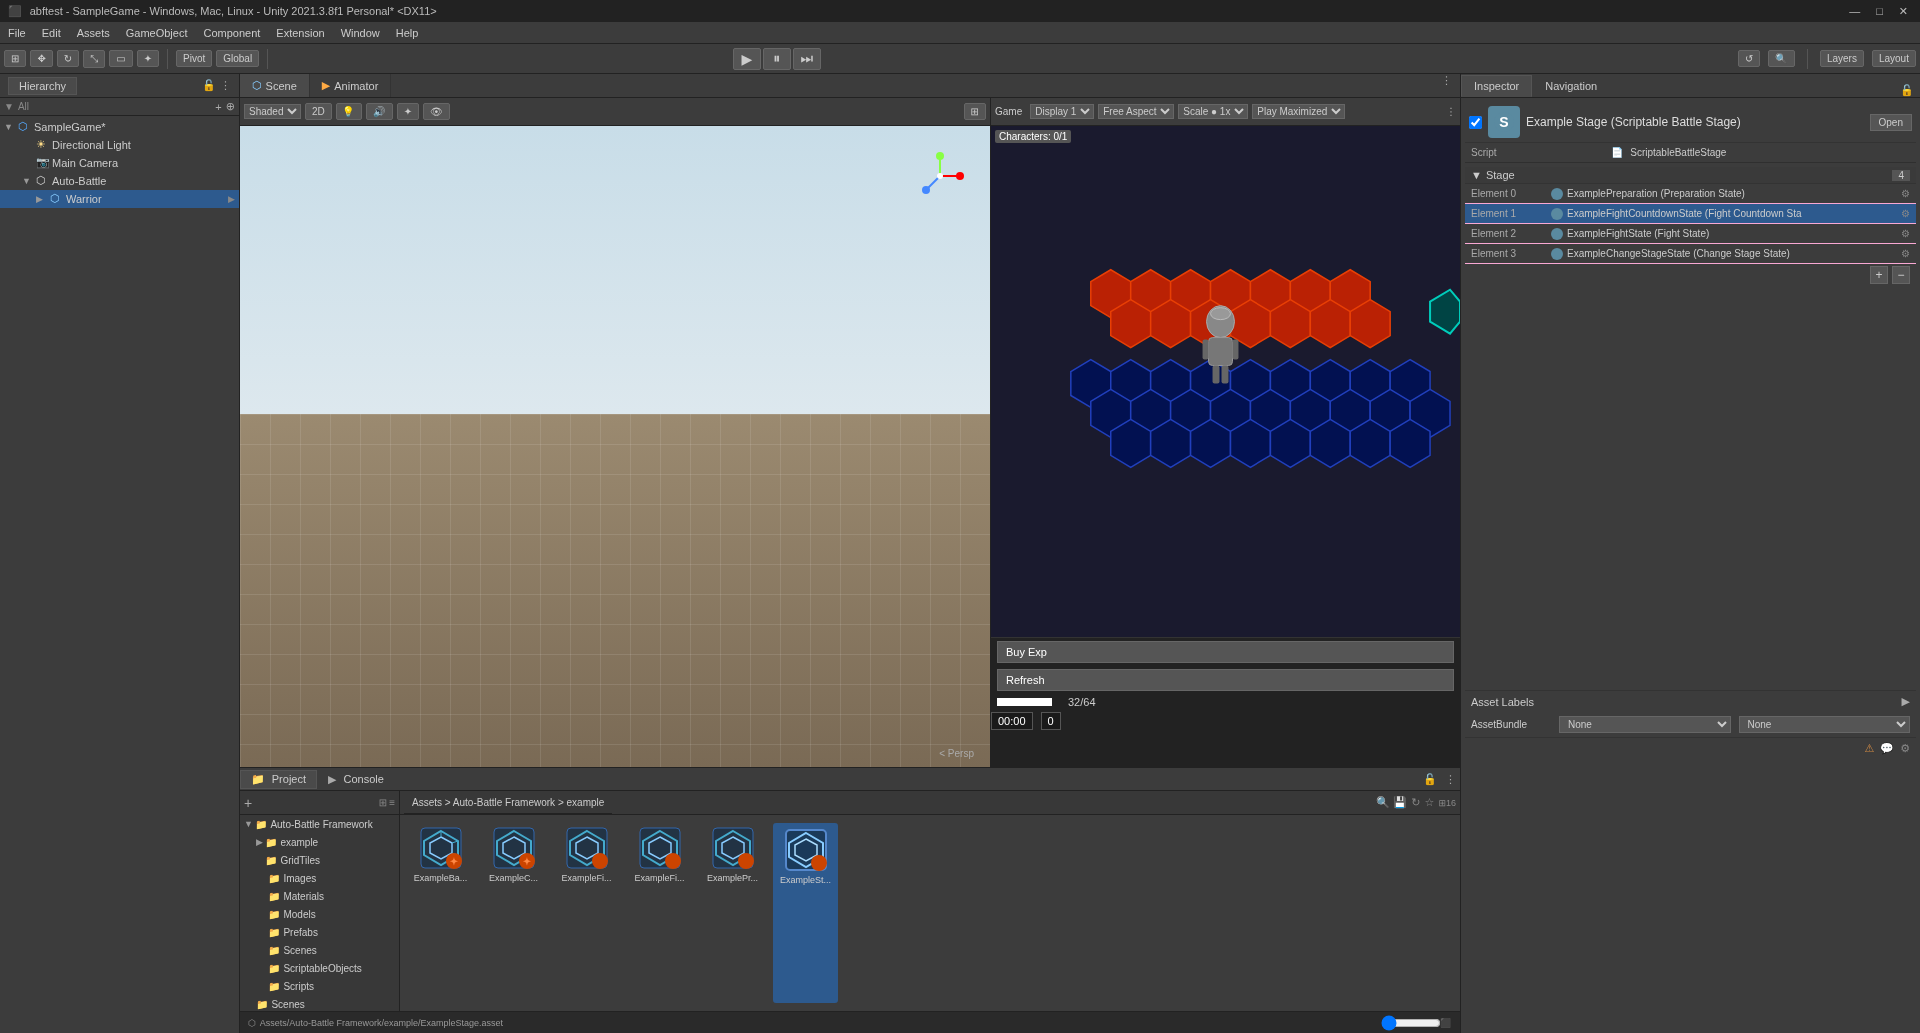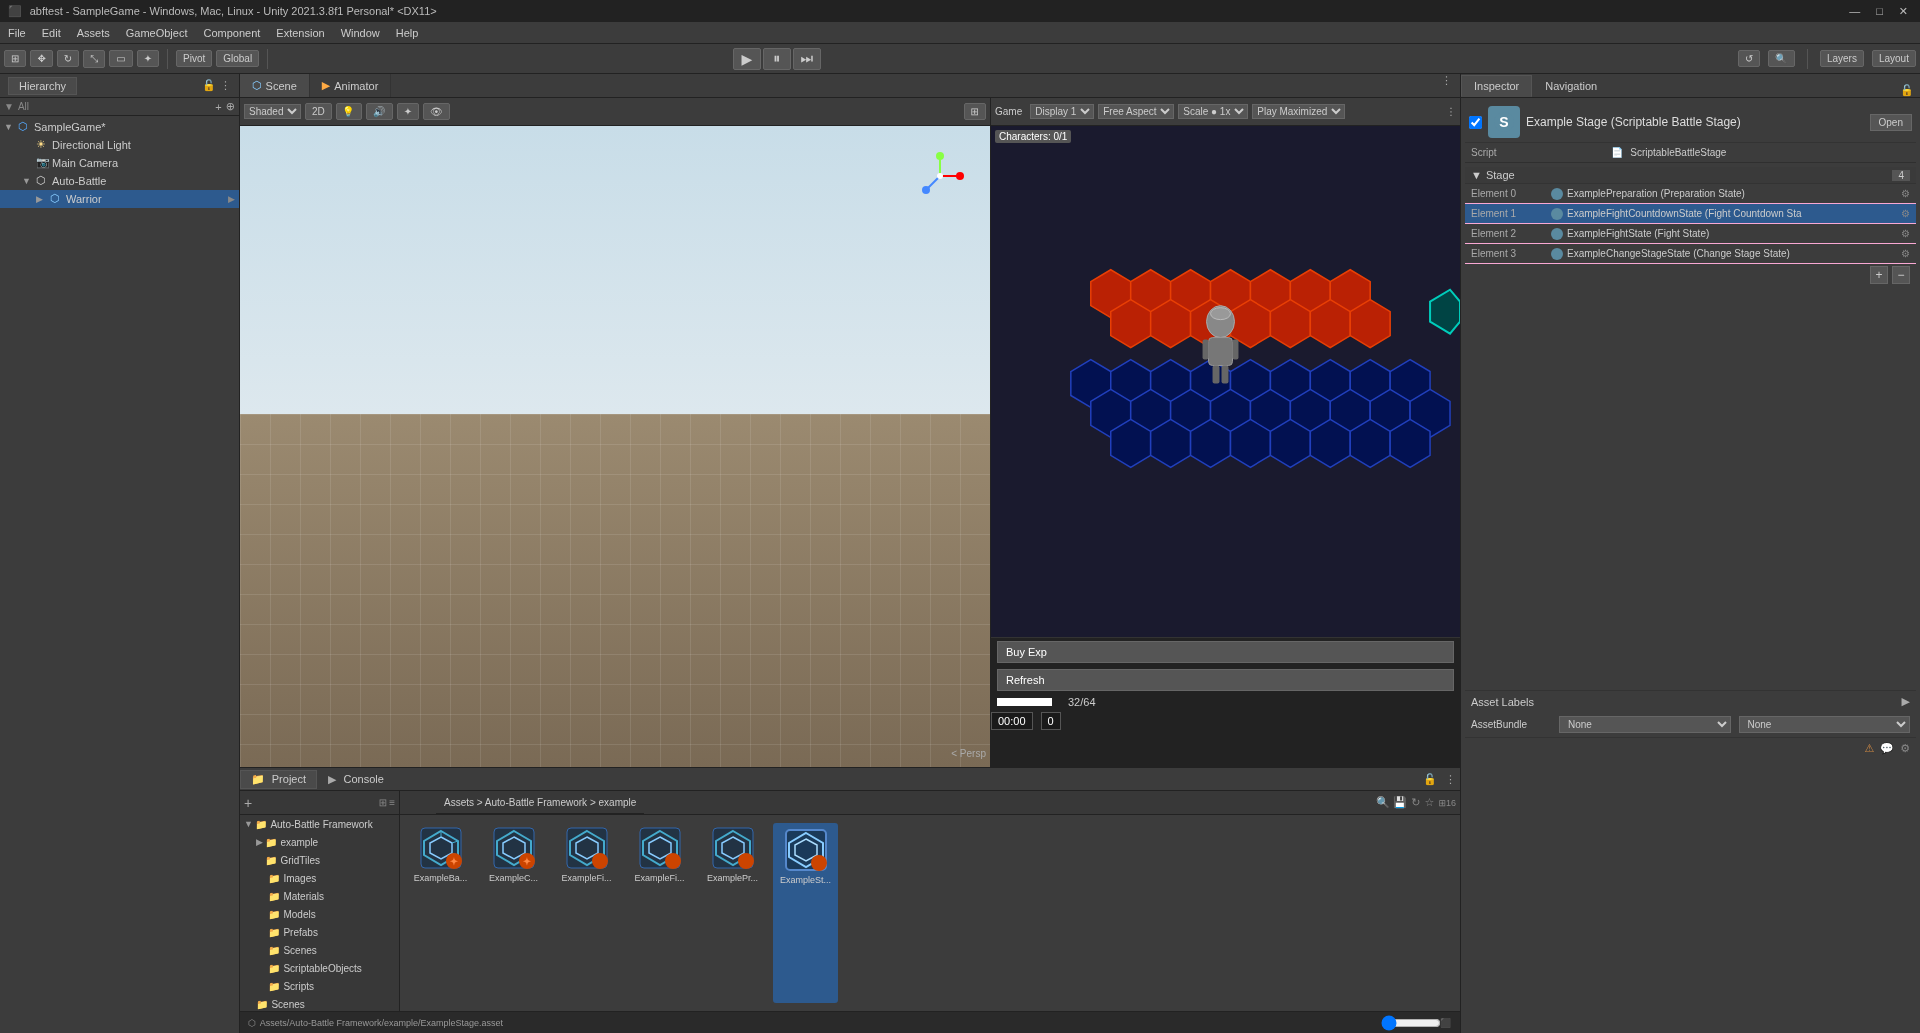--- a/index.html
+++ b/index.html
@@ -46,21 +46,21 @@
     #editor-tabs-row { display: flex; height: 24px; background: #3c3c3c; border-bottom: 1px solid #222; }
     .editor-tab { padding: 2px 12px; cursor: pointer; color: #ccc; border-right: 1px solid #333; font-size: 11px; display: flex; align-items: center; gap: 4px; }
     .editor-tab.active { background: #4a4a4a; }
 
     #editor-views { display: flex; flex: 1; }
 
     
     #scene-view { flex: 1; background: #888; position: relative; overflow: hidden; }
     #scene-toolbar { background: #3c3c3c; height: 28px; display: flex; align-items: center; gap: 4px; padding: 0 4px; border-bottom: 1px solid #222; }
     #scene-canvas { flex: 1; background: linear-gradient(180deg, #b0c4d0 0%, #c8a87a 60%, #9b8060 100%); position: relative; overflow: hidden; height: calc(100% - 28px); }
-    #persp-label { position: absolute; bottom: 8px; right: 4px; color: #aaa; font-size: 10px; }
+    #persp-label { position: absolute; bottom: 8px; right: 16px; color: #aaa; font-size: 10px; }
 
     
     #game-view { width: 470px; background: #222; border-left: 1px solid #222; display: flex; flex-direction: column; flex-shrink: 0; }
     #game-toolbar { background: #3c3c3c; height: 28px; display: flex; align-items: center; gap: 4px; padding: 0 4px; border-bottom: 1px solid #222; font-size: 10px; flex-shrink: 0; }
     #game-canvas { flex: 1; background: #1a1a2e; position: relative; overflow: hidden; }
     #characters-badge { position: absolute; top: 4px; left: 4px; background: #555; color: #fff; font-size: 10px; padding: 1px 4px; border-radius: 2px; }
 
     
     #game-ui-bottom { background: #222; height: 130px; border-top: 1px solid #333; display: flex; flex-direction: column; flex-shrink: 0; }
     .game-btn { background: #555; border: 1px solid #666; color: #fff; margin: 3px 6px; padding: 4px 8px; cursor: pointer; text-align: left; font-size: 11px; }
@@ -456,21 +456,21 @@
               </div>
               <div class="tree-item" style="padding-left:4px;">
                 <span style="color:#ddaa44;margin-right:3px;margin-left:12px;">📁</span>
                 Scenes
               </div>
 
             </div>
 
             <div id="project-right">
               <div style="display:flex;align-items:center;justify-content:space-between;padding:0 4px;height:24px;border-bottom:1px solid #222;background:#383838;">
-                <div id="project-breadcrumb" style="font-size:10px;color:#ccc;margin-left:32px;">Assets &gt; Auto-Battle Framework &gt; example</div>
+                <div id="project-breadcrumb" style="font-size:10px;color:#ccc;">Assets &gt; Auto-Battle Framework &gt; example</div>
                 <div style="display:flex;gap:4px;align-items:center;">
                   <span style="color:#888;cursor:pointer;">🔍</span>
                   <span style="color:#888;cursor:pointer;">💾</span>
                   <span style="color:#888;cursor:pointer;">↻</span>
                   <span style="color:#888;cursor:pointer;">☆</span>
                   <span style="color:#888;font-size:9px;">⊞16</span>
                 </div>
               </div>
               <div id="project-assets">
 

